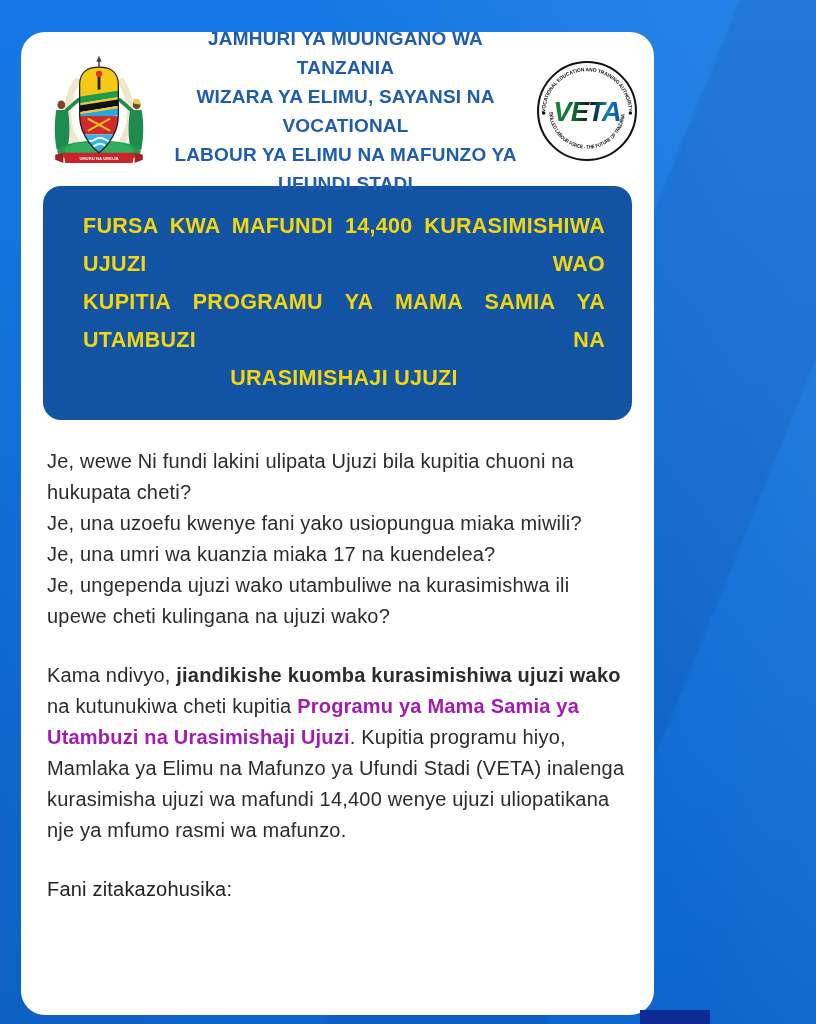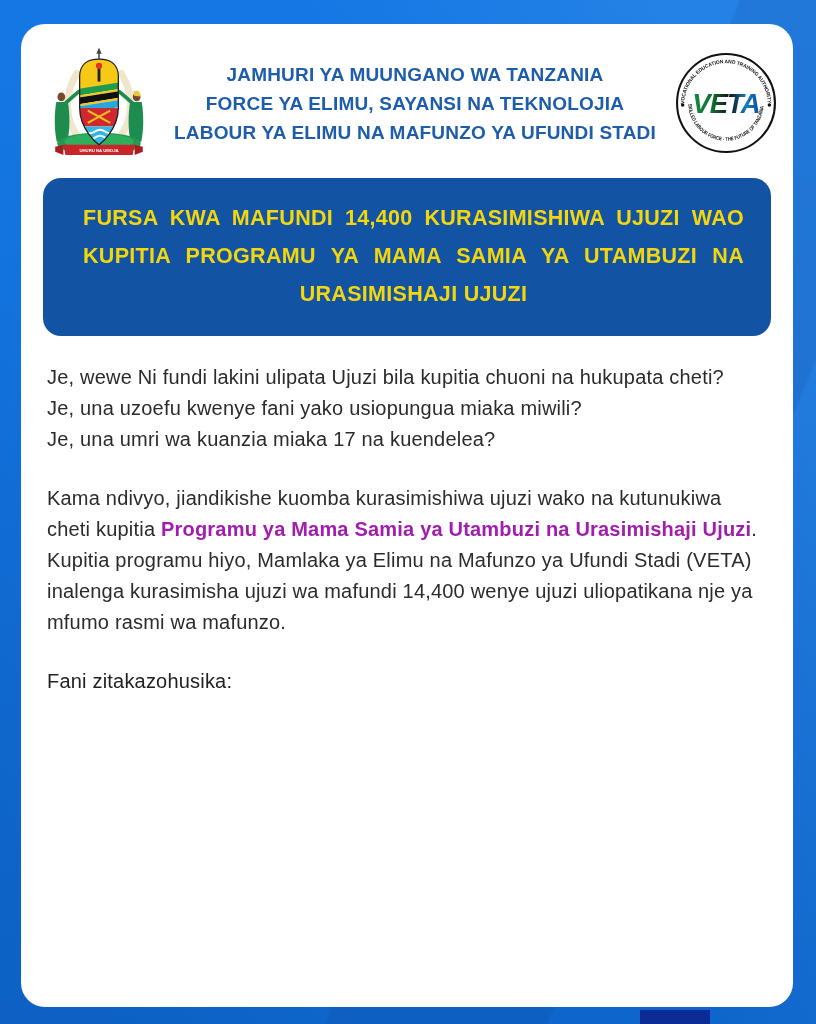--- a/index.html
+++ b/index.html
@@ -6,21 +6,21 @@
   body{
     width:816px;height:1024px;overflow:hidden;position:relative;
     font-family:"Liberation Sans",sans-serif;
     background:
       linear-gradient(112deg, rgba(6,38,110,0) 60%, rgba(6,38,110,0.10) 60.3%, rgba(6,38,110,0.10) 78%, rgba(6,38,110,0) 78.3%),
       linear-gradient(248deg, rgba(255,255,255,0.07) 12%, rgba(255,255,255,0) 42%),
       linear-gradient(62deg, rgba(6,38,110,0.08) 8%, rgba(6,38,110,0) 30%),
       linear-gradient(180deg,#1478E4,#0E66CC);
   }
   .card{
-    position:absolute;left:21px;top:24px;width:772px;height:983px;
+    position:absolute;left:21px;top:32px;width:633px;height:983px;
     background:#ffffff;border-radius:24px;
   }
   .header{
     display:flex;align-items:center;justify-content:space-between;
     padding:20px 16px 0 22px;height:118px;
   }
   .header-center{
     flex:1;text-align:center;color:#1E5CAC;font-weight:700;
     font-size:19px;line-height:29px;letter-spacing:0.2px;padding:0 4px;
   }
@@ -32,21 +32,21 @@
     display:block;color:#F3D60E;font-weight:700;font-size:21.5px;line-height:38px;
     letter-spacing:0.3px;text-align:justify;text-align-last:justify;
   }
   .banner-line.center{text-align-last:center;}
   .content{
     padding:26px 26px 0 26px;color:#2B2B2B;font-size:20px;line-height:31px;
     letter-spacing:0.2px;
   }
   .content p{margin:0;}
   .block{margin-bottom:28px;}
-  .b{font-weight:400;}
+  .b{font-weight:700;}
   .b-blue{font-weight:700;color:#a21caf;}
   .section-heading{font-weight:400;color:#222222;margin:0;}
   .bottom-tab{
     position:absolute;left:640px;top:1010px;width:70px;height:14px;background:#0D2B94;
   }
 </style>
 </head>
 <body>
 
 <div class="card">
@@ -103,21 +103,21 @@
         <path d="M44,62.5 L66,74.5" stroke="#F2C51A" stroke-width="2"></path>
       </g>
       <path d="M55,12 C66,12 74,17 74,29 L74,60 C74,82 55,96 55,96 C55,96 36,82 36,60 L36,29 C36,17 44,12 55,12 Z" fill="none" stroke="#1A1A1A" stroke-width="1.2"></path>
 
       <path d="M55,3.5 L55,12" stroke="#444444" stroke-width="1.5"></path>
       <path d="M55,0.5 l-2.6,6.2 h5.2 Z" fill="#444444"></path>
     </svg>
 
     <div class="header-center">
       <div>JAMHURI YA MUUNGANO WA TANZANIA</div>
-      <div>FORCE YA ELIMU, SAYANSI NA TEKNOLOJIA</div>
+      <div>WIZARA YA ELIMU, SAYANSI NA VOCATIONAL</div>
       <div>LABOUR YA ELIMU NA MAFUNZO YA UFUNDI STADI</div>
     </div>
 
     <svg width="102" height="102" viewBox="0 0 100 100" aria-hidden="true">
       <defs>
         <path id="vetaArcTop" d="M 9,52 A 41,41 0 1 1 91,52"></path>
         <path id="vetaArcBot" d="M 13,50 A 37,37 0 0 0 87,50"></path>
         <linearGradient id="vetaGrad" x1="0" y1="0" x2="1" y2="0">
           <stop offset="0" stop-color="#188A3E"></stop>
           <stop offset="0.3" stop-color="#0E6E31"></stop>
@@ -144,20 +144,21 @@
     <span class="banner-line">KUPITIA PROGRAMU YA MAMA SAMIA YA UTAMBUZI NA</span>
     <span class="banner-line center">URASIMISHAJI UJUZI</span>
   </div>
 
   <div class="content">
 
     <div class="block">
       <p>Je, wewe Ni fundi lakini ulipata Ujuzi bila kupitia chuoni na hukupata cheti?</p>
       <p>Je, una uzoefu kwenye fani yako usiopungua miaka miwili?</p>
       <p>Je, una umri wa kuanzia miaka 17 na kuendelea?</p>
+      <p>Je, ungependa ujuzi wako utambuliwe na kurasimishwa ili upewe cheti kulingana na ujuzi wako?</p>
     </div>
 
     <div class="block">
       <p><span>Kama ndivyo, </span><span class="b">jiandikishe kuomba kurasimishiwa ujuzi wako</span><span> na kutunukiwa cheti kupitia </span><span class="b-blue">Programu ya Mama Samia ya Utambuzi na Urasimishaji Ujuzi</span><span>. Kupitia programu hiyo, Mamlaka ya Elimu na Mafunzo ya Ufundi Stadi (VETA) inalenga kurasimisha ujuzi wa mafundi 14,400 wenye ujuzi uliopatikana nje ya mfumo rasmi wa mafunzo.</span></p>
     </div>
 
     <div class="block">
       <p class="section-heading">Fani zitakazohusika:</p>
     </div>
 

